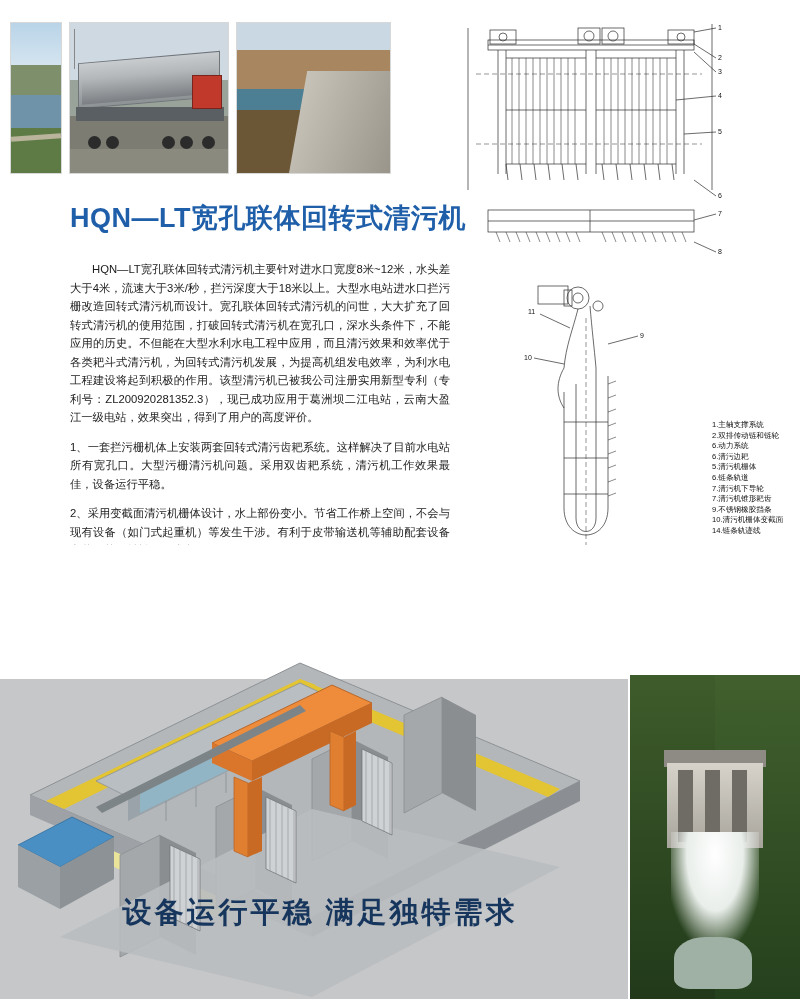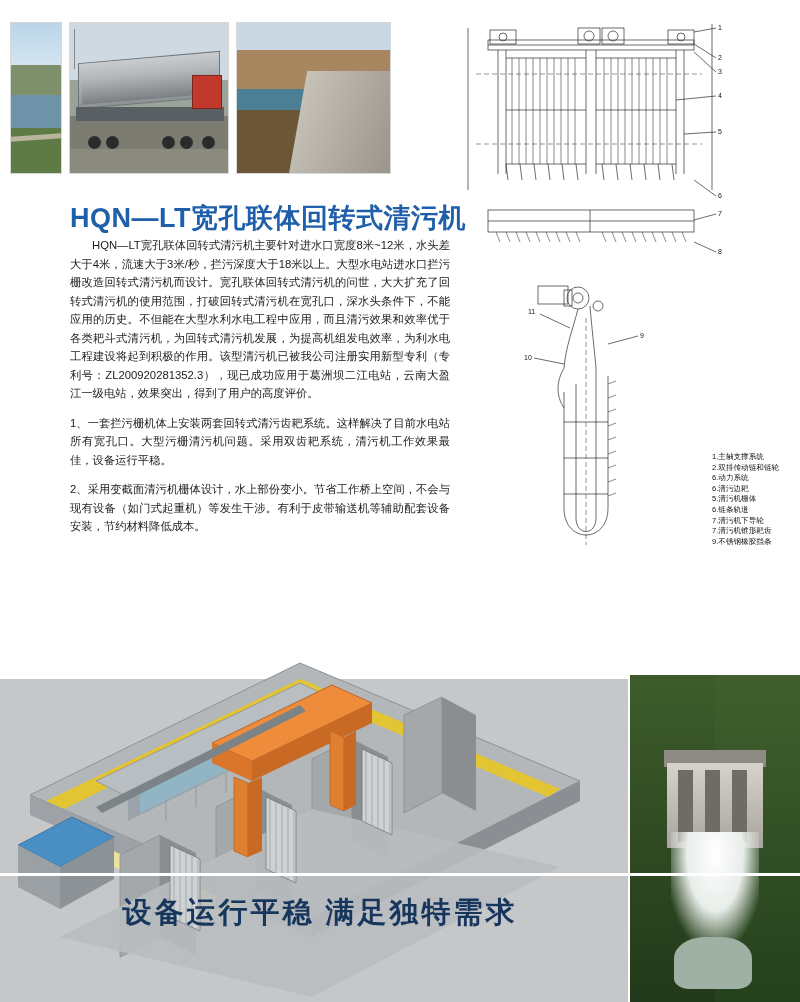--- a/index.html
+++ b/index.html
@@ -4,21 +4,21 @@
 <style>
   * { box-sizing: border-box; }
   html, body { margin:0; padding:0; }
   body {
     width:800px; height:1002px;
     background:#ffffff;
     font-family:"Liberation Sans", sans-serif;
     position:relative;
     overflow:hidden;
   }
-  .page { position:relative; width:800px; height:876px; }
+  .page { position:relative; width:800px; height:1002px; }
 
   
   .photo-strip { position:absolute; left:10px; top:22px; width:440px; height:152px; display:flex; gap:7px; }
   .photo { position:relative; overflow:hidden; border:1px solid #d8d8d8; }
   .p1 { width:52px; }
   .p2 { width:160px; }
   .p3 { width:155px; }
 
   
   .p1 .sky { position:absolute; left:0; top:0; right:0; height:36%; background:linear-gradient(#b9d4e8,#dce9f2); }
@@ -47,37 +47,37 @@
 
   
   .title {
     position:absolute; left:70px; top:200px;
     font-size:27px; font-weight:bold; color:#1f5fa9;
     letter-spacing:0.5px; white-space:nowrap;
   }
 
   
   .bodytext {
-    position:absolute; left:70px; top:236px; width:380px;
+    position:absolute; left:70px; top:260px; width:380px;
     font-size:11.3px; line-height:18.5px; color:#1b1b1b; text-align:justify;
   }
   .bodytext p { margin:0 0 11px 0; text-indent:0; }
   .bodytext p.indent { text-indent:22px; }
 
   
   .draw-top { position:absolute; left:462px; top:14px; width:330px; height:256px; }
   .draw-top svg { display:block; }
 
   
   .draw-bot { position:absolute; left:520px; top:272px; width:210px; height:300px; }
 
   
   .legend {
     position:absolute; left:712px; top:420px;
-    font-size:7.6px; line-height:10.6px; color:#111;margin-top:32px;
+    font-size:7.6px; line-height:10.6px; color:#111;
   }
   .legend div { white-space:nowrap; }
 
   
   .render { position:absolute; left:0px; top:545px; width:800px; height:457px; overflow:hidden; }
   .render .grayband { position:absolute; left:0; top:134px; width:800px; height:323px; background:#c6c7c9; }
   .render .white-top { position:absolute; left:0; top:0; width:800px; height:134px; background:#ffffff; }
 
   .slogan {
     position:absolute; left:0; top:893px; width:640px;

